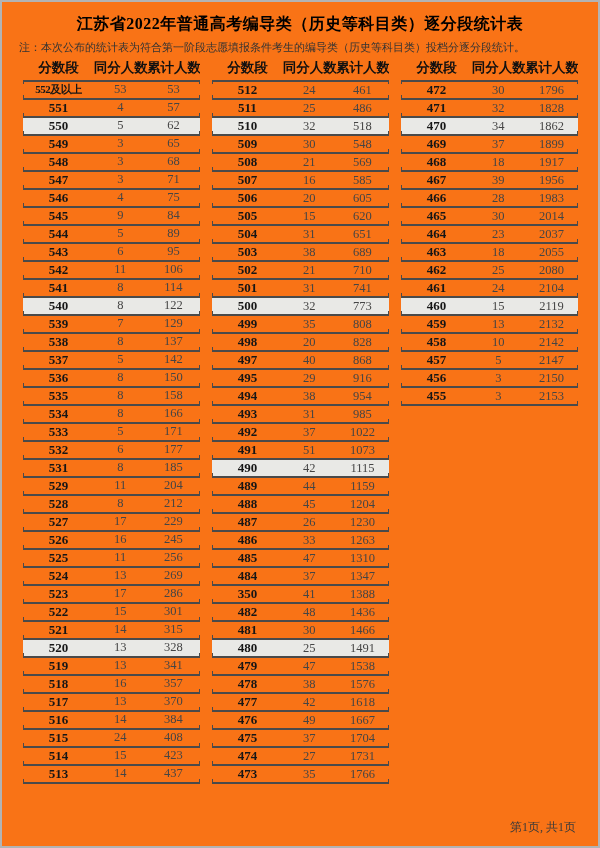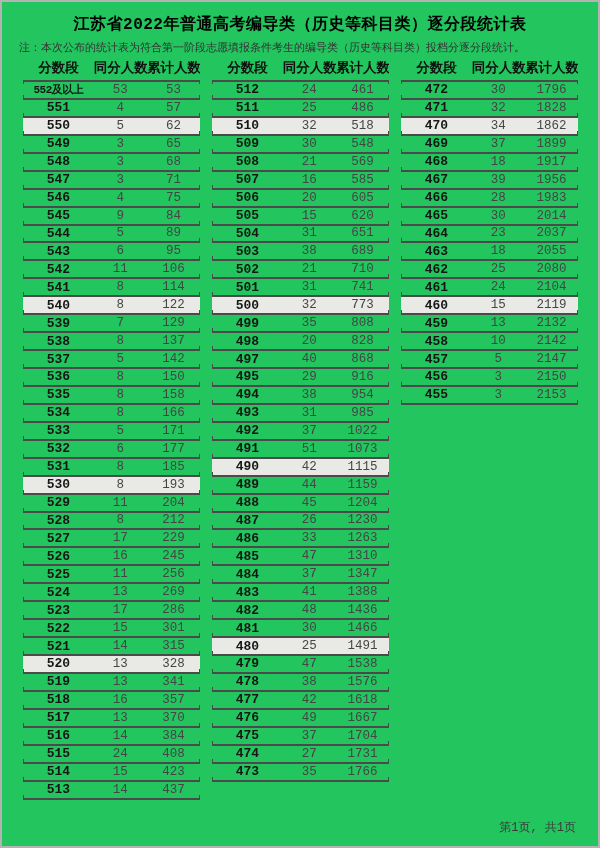--- a/index.html
+++ b/index.html
@@ -7,23 +7,23 @@
     --shade:#e9e9e6;
     --score:#161616;
     --count:#454545;
     --note:#333333;
   }
   html,body{margin:0;padding:0;background:#808080;}
   .page{
     position:relative;
     width:600px;height:848px;
     box-sizing:border-box;
-    background:#22c55e;
+    background:#f97316;
     border:2px solid #b3b3b3;
-    font-family:Liberation Mono, monospace;
+    font-family:Liberation Serif, serif;
     overflow:hidden;
   }
   .title{
     margin:12px 0 0 0;
     text-align:center;
     font-size:16px;
     font-weight:bold;
     color:#000;
     letter-spacing:0.5px;
   }
@@ -204,25 +204,20 @@
             <tr>
               <td class="score">532</td>
               <td class="count">6</td>
               <td class="count">177</td>
             </tr>
             <tr>
               <td class="score">531</td>
               <td class="count">8</td>
               <td class="count">185</td>
             </tr>
-            <tr class="shaded">
-              <td class="score">530</td>
-              <td class="count">8</td>
-              <td class="count">193</td>
-            </tr>
             <tr>
               <td class="score">529</td>
               <td class="count">11</td>
               <td class="count">204</td>
             </tr>
             <tr>
               <td class="score">528</td>
               <td class="count">8</td>
               <td class="count">212</td>
             </tr>
@@ -448,21 +443,21 @@
               <td class="score">485</td>
               <td class="count">47</td>
               <td class="count">1310</td>
             </tr>
             <tr>
               <td class="score">484</td>
               <td class="count">37</td>
               <td class="count">1347</td>
             </tr>
             <tr>
-              <td class="score">483</td>
+              <td class="score">350</td>
               <td class="count">41</td>
               <td class="count">1388</td>
             </tr>
             <tr>
               <td class="score">482</td>
               <td class="count">48</td>
               <td class="count">1436</td>
             </tr>
             <tr>
               <td class="score">481</td>

